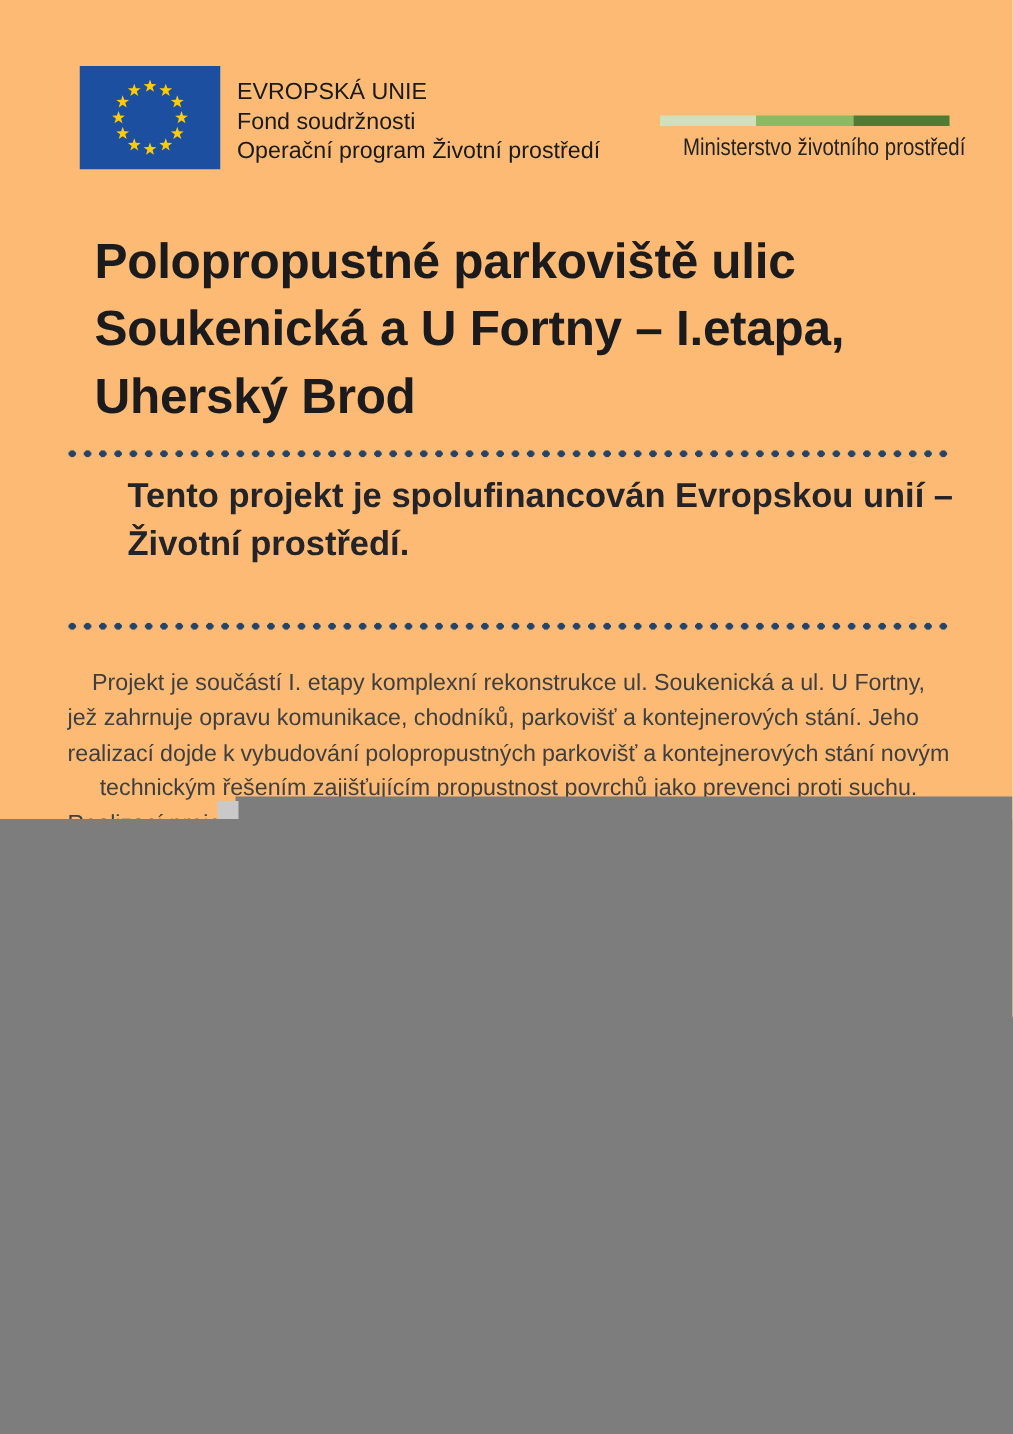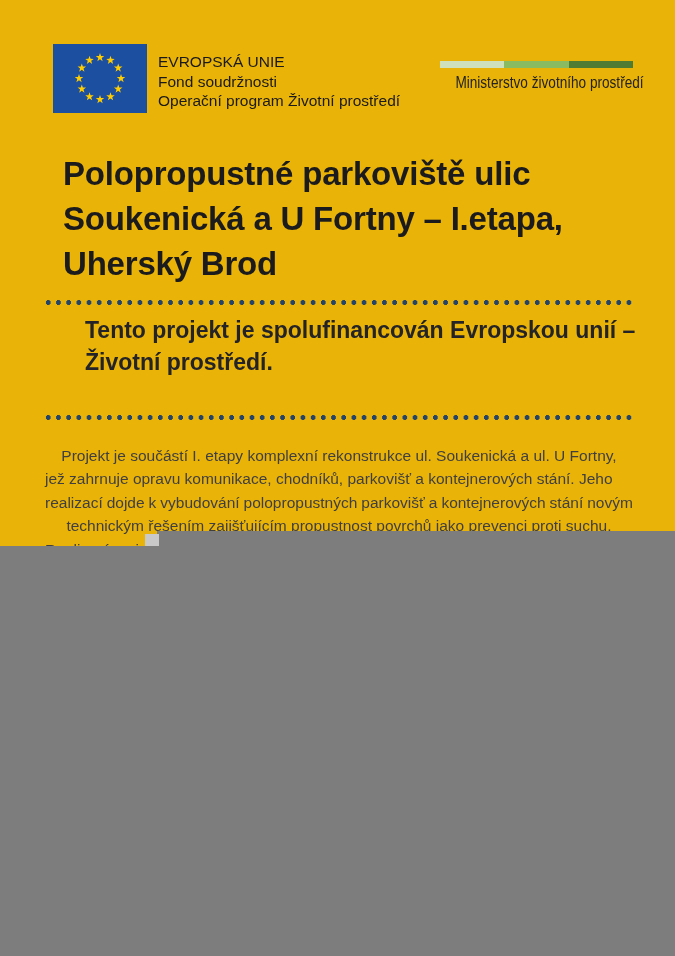--- a/index.html
+++ b/index.html
@@ -2,34 +2,34 @@
 <html style="--flag_blue: #1c4fa0; --star_yellow: #ffcc00; --green_light: #cfe0bd; --green_mid: #8aba62; --green_dark: #4f7b33; --dot_navy: #254469; --title_text: #1b1b1d; --subtitle_text: #242428; --body_text: #3f3f41; --placeholder_gray: #7d7d7d; --placeholder_corner: #c9c9c9;"><head>
 <meta charset="utf-8">
 <style>
   html,body{margin:0;padding:0;}
   body{
     width:675px;height:956px;
     background:#ffffff;
     font-family:"Liberation Sans",sans-serif;
     position:relative;overflow:hidden;
   }
-  .page{position:absolute;inset:0;background:#eab308;}
+  .page{position:absolute;inset:0;background:#fdba74;}
 
   
   .eu-flag{position:absolute;left:53px;top:44px;width:94px;height:69px;display:block;}
   .flag-bg{fill:var(--flag_blue,#1c4fa0);}
   .star{fill:var(--star_yellow,#ffcc00);}
 
   .eu-text{
     position:absolute;left:158px;top:52px;
     font-size:15.5px;line-height:19.5px;color:#1a1a1a;
     white-space:nowrap;
   }
 
-  .ministry{position:absolute;left:440px;top:61px;width:205px;}
+  .ministry{position:absolute;left:440px;top:77px;width:205px;}
   .mbar{display:flex;width:193px;height:7px;}
   .mbar .seg{flex:1 1 0;height:100%;}
   .seg.s1{background:var(--green_light,#cfe0bd);}
   .seg.s2{background:var(--green_mid,#8aba62);}
   .seg.s3{background:var(--green_dark,#4f7b33);}
   .mlabel{
     margin-top:6px;width:205px;text-align:center;white-space:nowrap;
     font-size:16px;color:#232323;
     transform:scaleX(.85);transform-origin:50% 0;
   }

